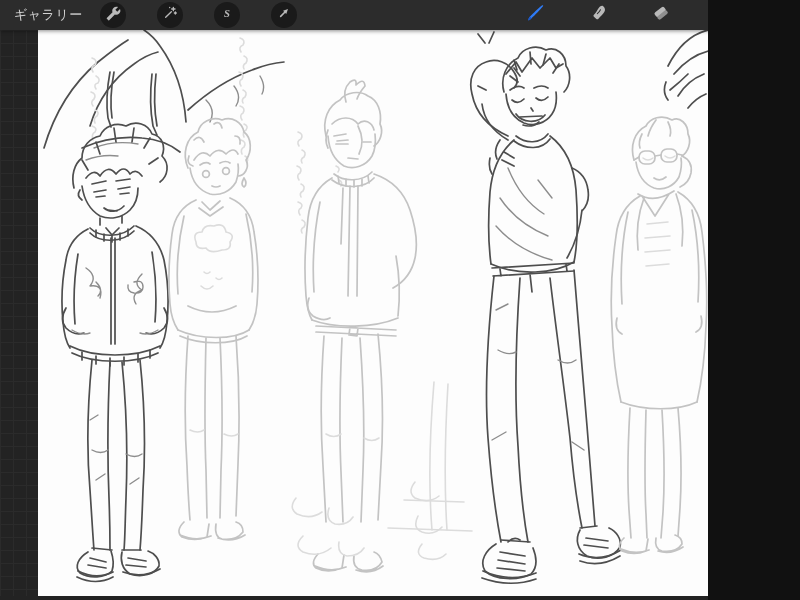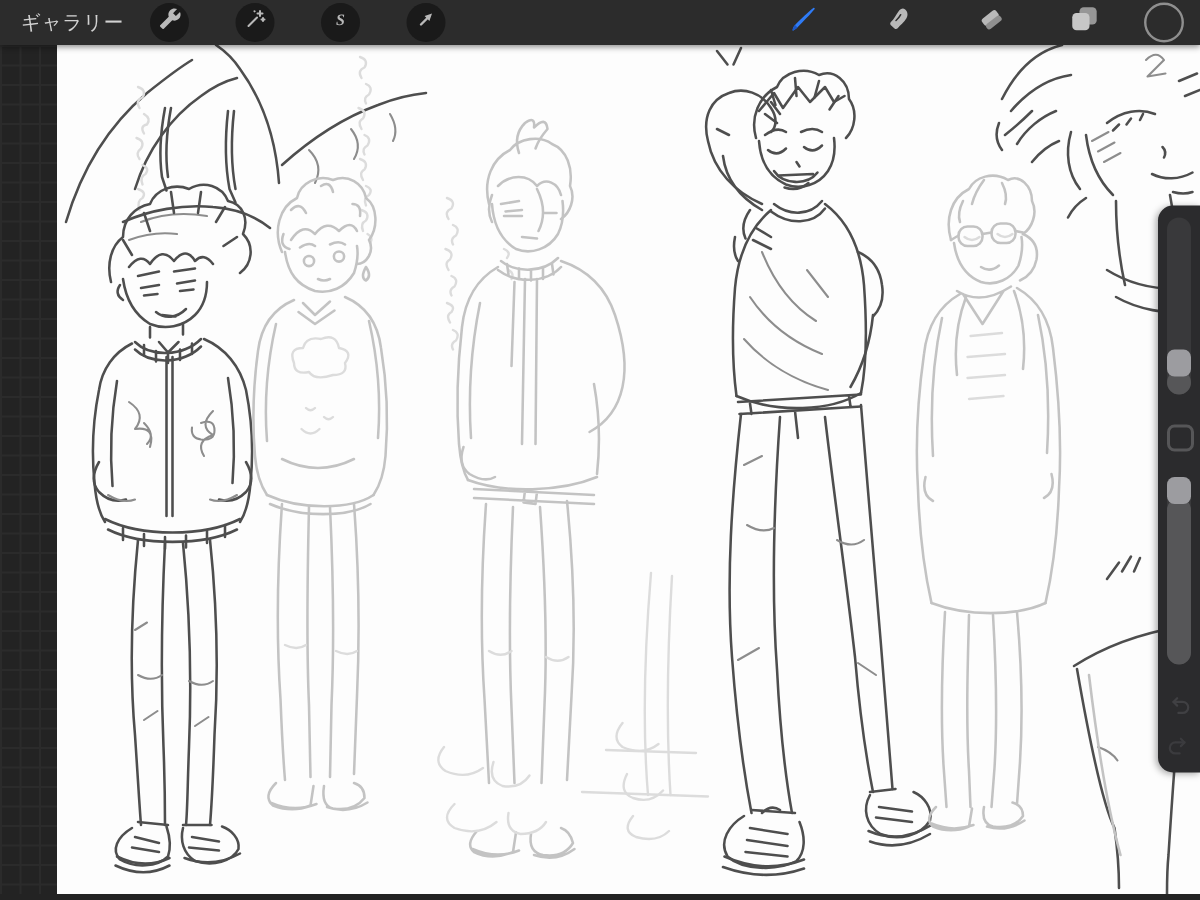--- a/index.html
+++ b/index.html
@@ -1,16 +1,16 @@
 <!DOCTYPE html>
 <html><head>
 <meta charset="utf-8">
 <style>
   html,body{margin:0;padding:0;background:#111;}
-  #stage{position:relative;width:800px;height:600px;overflow:hidden;background:#bef264;
+  #stage{position:relative;width:708px;height:600px;overflow:hidden;background:#bef264;
          font-family:"Liberation Sans","DejaVu Sans",sans-serif;}
   .abs{position:absolute;}
   
   #topbar{left:0;top:0;width:800px;height:30px;background:#2c2c2c;z-index:30;
           box-shadow:0 1px 4px rgba(0,0,0,.45);}
   #gallery-label{left:14px;top:0;height:30px;line-height:30px;font-size:13px;color:#d2d2d2;letter-spacing:.5px;}
   .tool-circle{width:26px;height:26px;top:2px;border-radius:50%;background:#1a1a1a;
                display:flex;align-items:center;justify-content:center;}
   .bare-icon{top:3px;width:24px;height:24px;display:flex;align-items:center;justify-content:center;}
   

